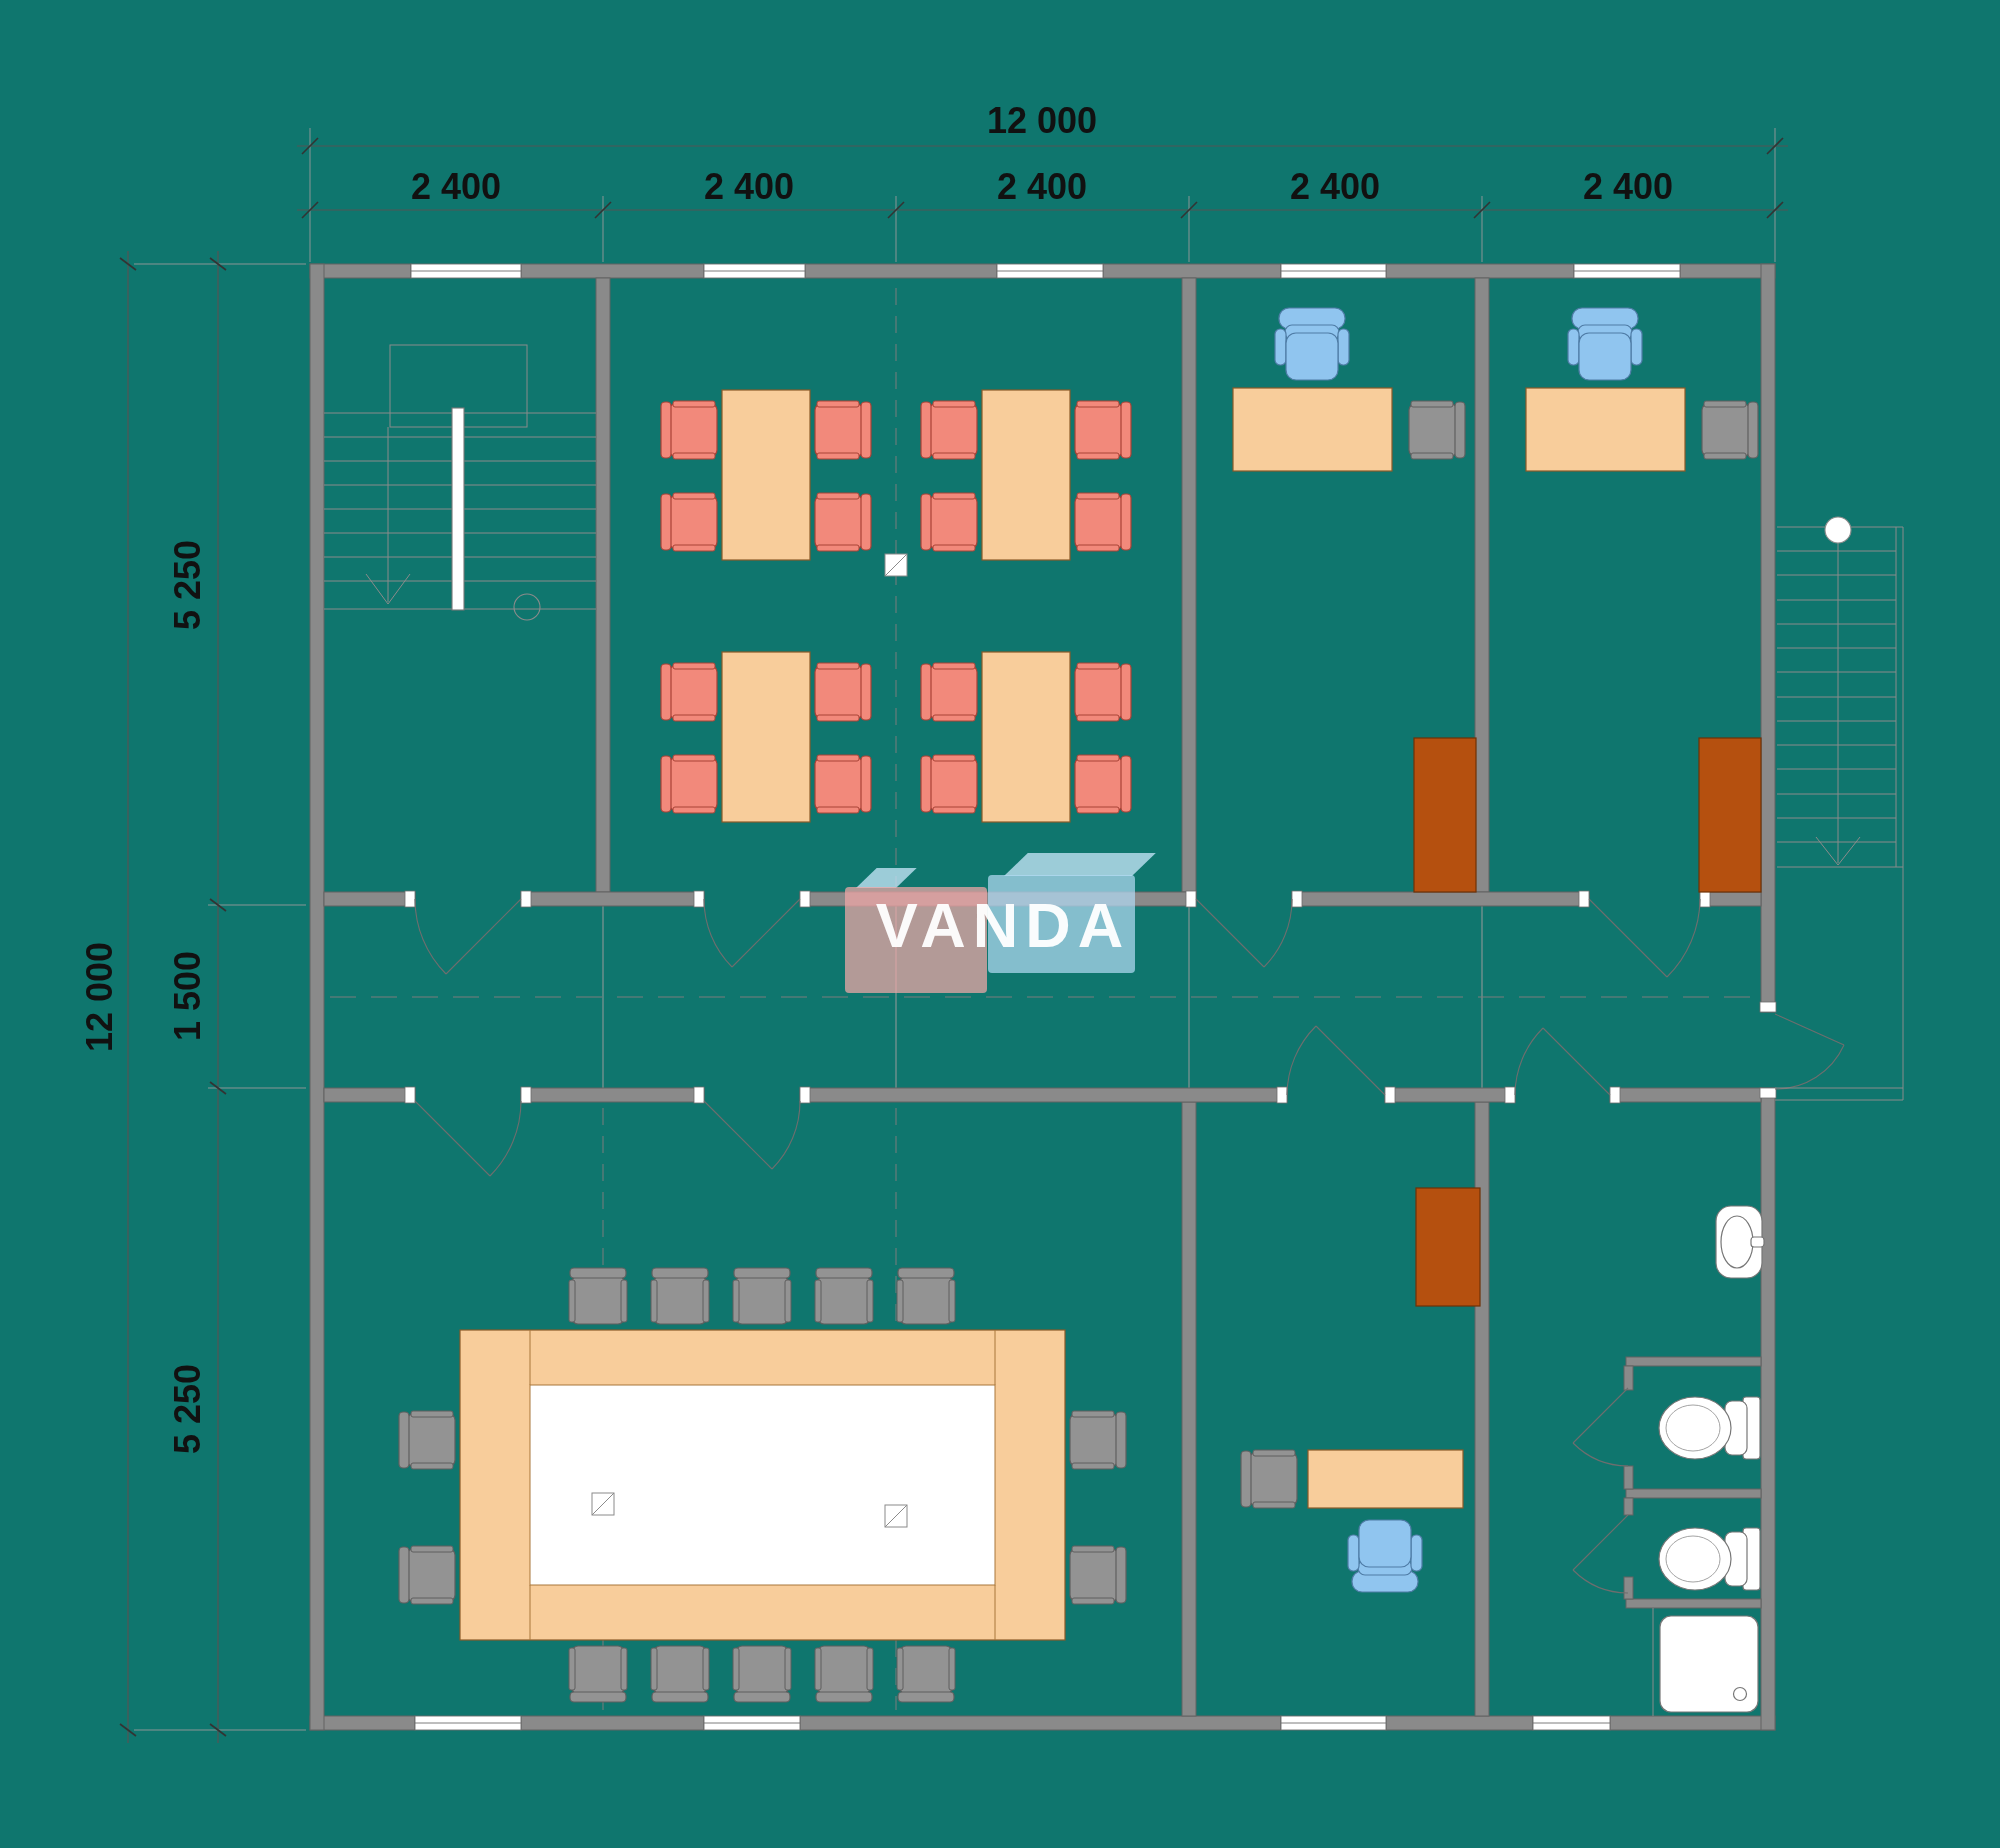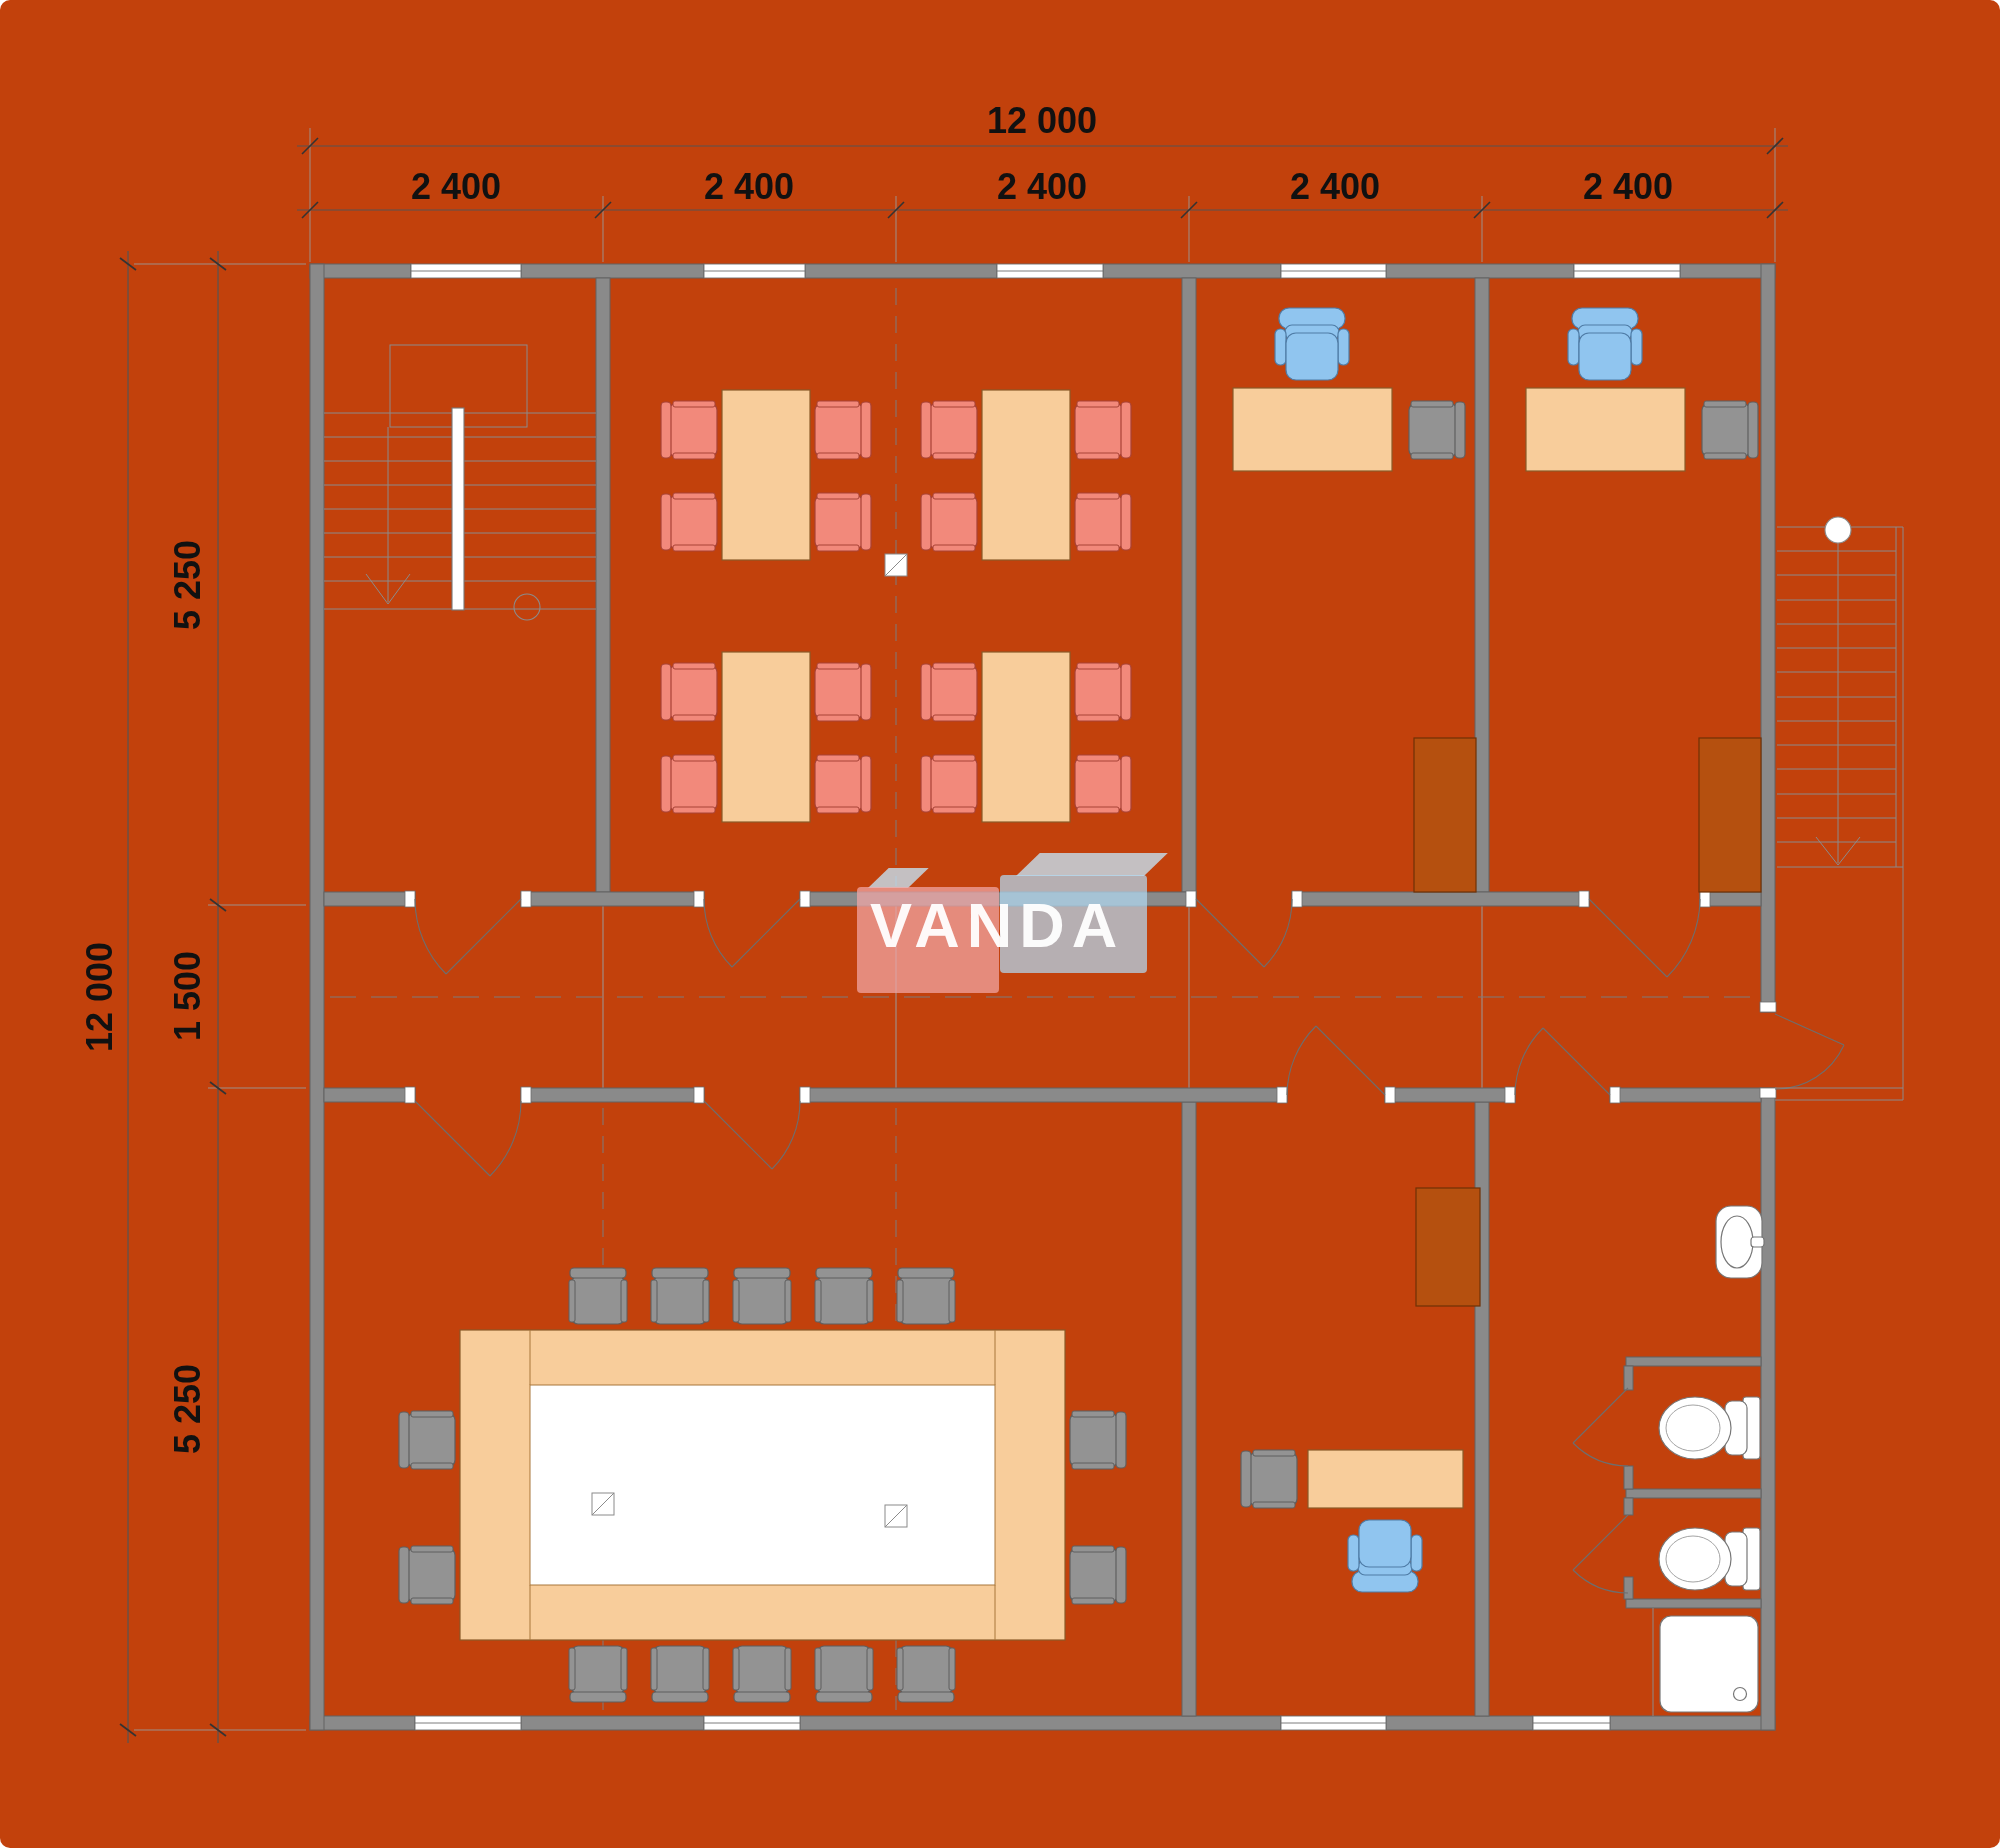--- a/index.html
+++ b/index.html
@@ -1,17 +1,17 @@
 <!DOCTYPE html>
 <html style="--wall: #8a8a8a; --wood: #f8cd9b; --chair_red: #f2897b; --chair_red_edge: #a84236; --chair_blue: #90c5ef; --chair_blue_edge: #4f7ca6; --chair_gray: #939393; --chair_gray_edge: #5f5f5f; --cabinet: #b5500f; --logo_pink: #f3a7a7; --logo_blue: #b2daf2;"><head>
 <meta charset="utf-8">
 <style>
   html,body{margin:0;padding:0;background:#fff;}
-  .stage{position:relative;width:2000px;height:1848px;background:#c2410c;overflow:hidden;
-         font-family:"Liberation Sans",sans-serif;border-radius:10px;}
+  .stage{position:relative;width:2000px;height:1848px;background:#0f766e;overflow:hidden;
+         font-family:"Liberation Sans",sans-serif;}
   svg{position:absolute;left:0;top:0;}
   svg text{font-family:"Liberation Sans","DejaVu Sans",sans-serif;font-weight:700;fill:#111;}
   .dimtxt{font-size:36px;}
   .dimline{stroke:#555;stroke-width:1.2;fill:none;}
   .ext{stroke:#9a9a9a;stroke-width:0.9;fill:none;}
   .tick{stroke:#333;stroke-width:1.6;}
   .wall{fill:var(--wall,#8a8a8a);stroke:#636363;stroke-width:1;}
   .win{fill:#fff;stroke:#6d6d6d;stroke-width:0.9;}
   .winline{stroke:#6d6d6d;stroke-width:0.9;}
   .jamb{fill:#fff;stroke:#6d6d6d;stroke-width:0.8;}
@@ -19,21 +19,21 @@
   .thin{stroke:#8b8b8b;stroke-width:1;fill:none;}
   .tread{stroke:#8b8b8b;stroke-width:1;}
   .gridd{stroke:#7d7d7d;stroke-width:1;fill:none;stroke-dasharray:17 11;}
   .gridc{stroke:#9a9a9a;stroke-width:1;fill:none;}
   .wood{fill:var(--wood,#f8cd9b);stroke:#8a5a28;stroke-width:1.2;}
   .woodin{fill:#ffffff;stroke:#a8763a;stroke-width:1;}
   .colsq{fill:#fff;stroke:#8a8a8a;stroke-width:1;}
   .fixt{fill:#fff;stroke:#777;stroke-width:1.2;}
   .cab{fill:var(--cabinet,#b5500f);stroke:#6f3106;stroke-width:1.2;}
   
-  .watermark{position:absolute;left:12px;top:0;width:1780px;height:1848px;pointer-events:none;}
+  .watermark{position:absolute;left:0;top:0;width:1780px;height:1848px;pointer-events:none;text-align:center;}
   .wm-box{position:absolute;border-radius:4px;}
   .wm-pink{left:845px;top:887px;width:142px;height:106px;background:rgba(243,167,167,0.72);}
   .wm-blue{left:988px;top:875px;width:147px;height:98px;background:rgba(178,218,242,0.72);}
   .wm-lid{position:absolute;background:rgba(196,228,246,0.78);transform-origin:bottom left;transform:skewX(-46deg);}
   .wm-lid-a{left:856px;top:868px;width:40px;height:20px;}
   .wm-lid-b{left:1004px;top:853px;width:128px;height:23px;}
   .wm-text{position:absolute;left:858px;top:892px;width:290px;font-size:63px;line-height:66px;
            font-weight:700;letter-spacing:7px;color:rgba(255,255,255,0.95);
            font-family:"Liberation Sans","DejaVu Sans",sans-serif;}
 </style>

